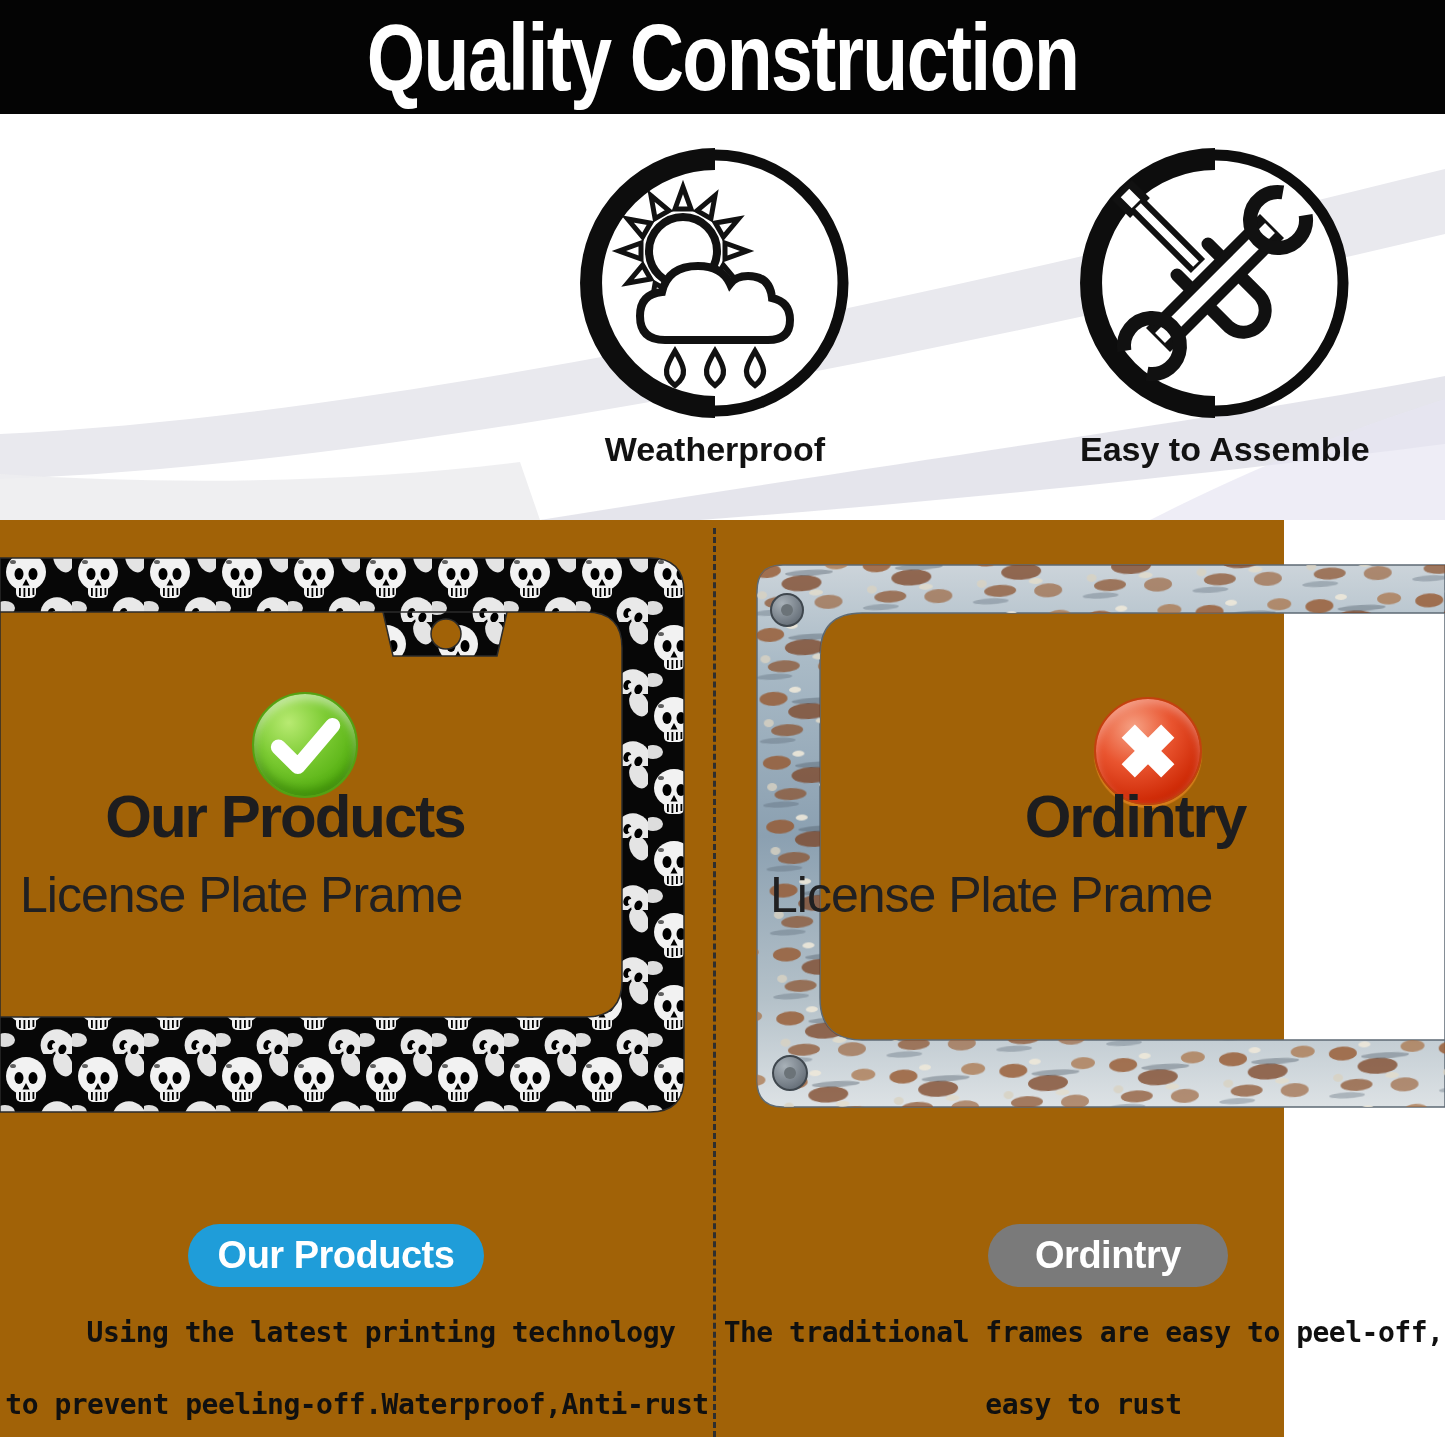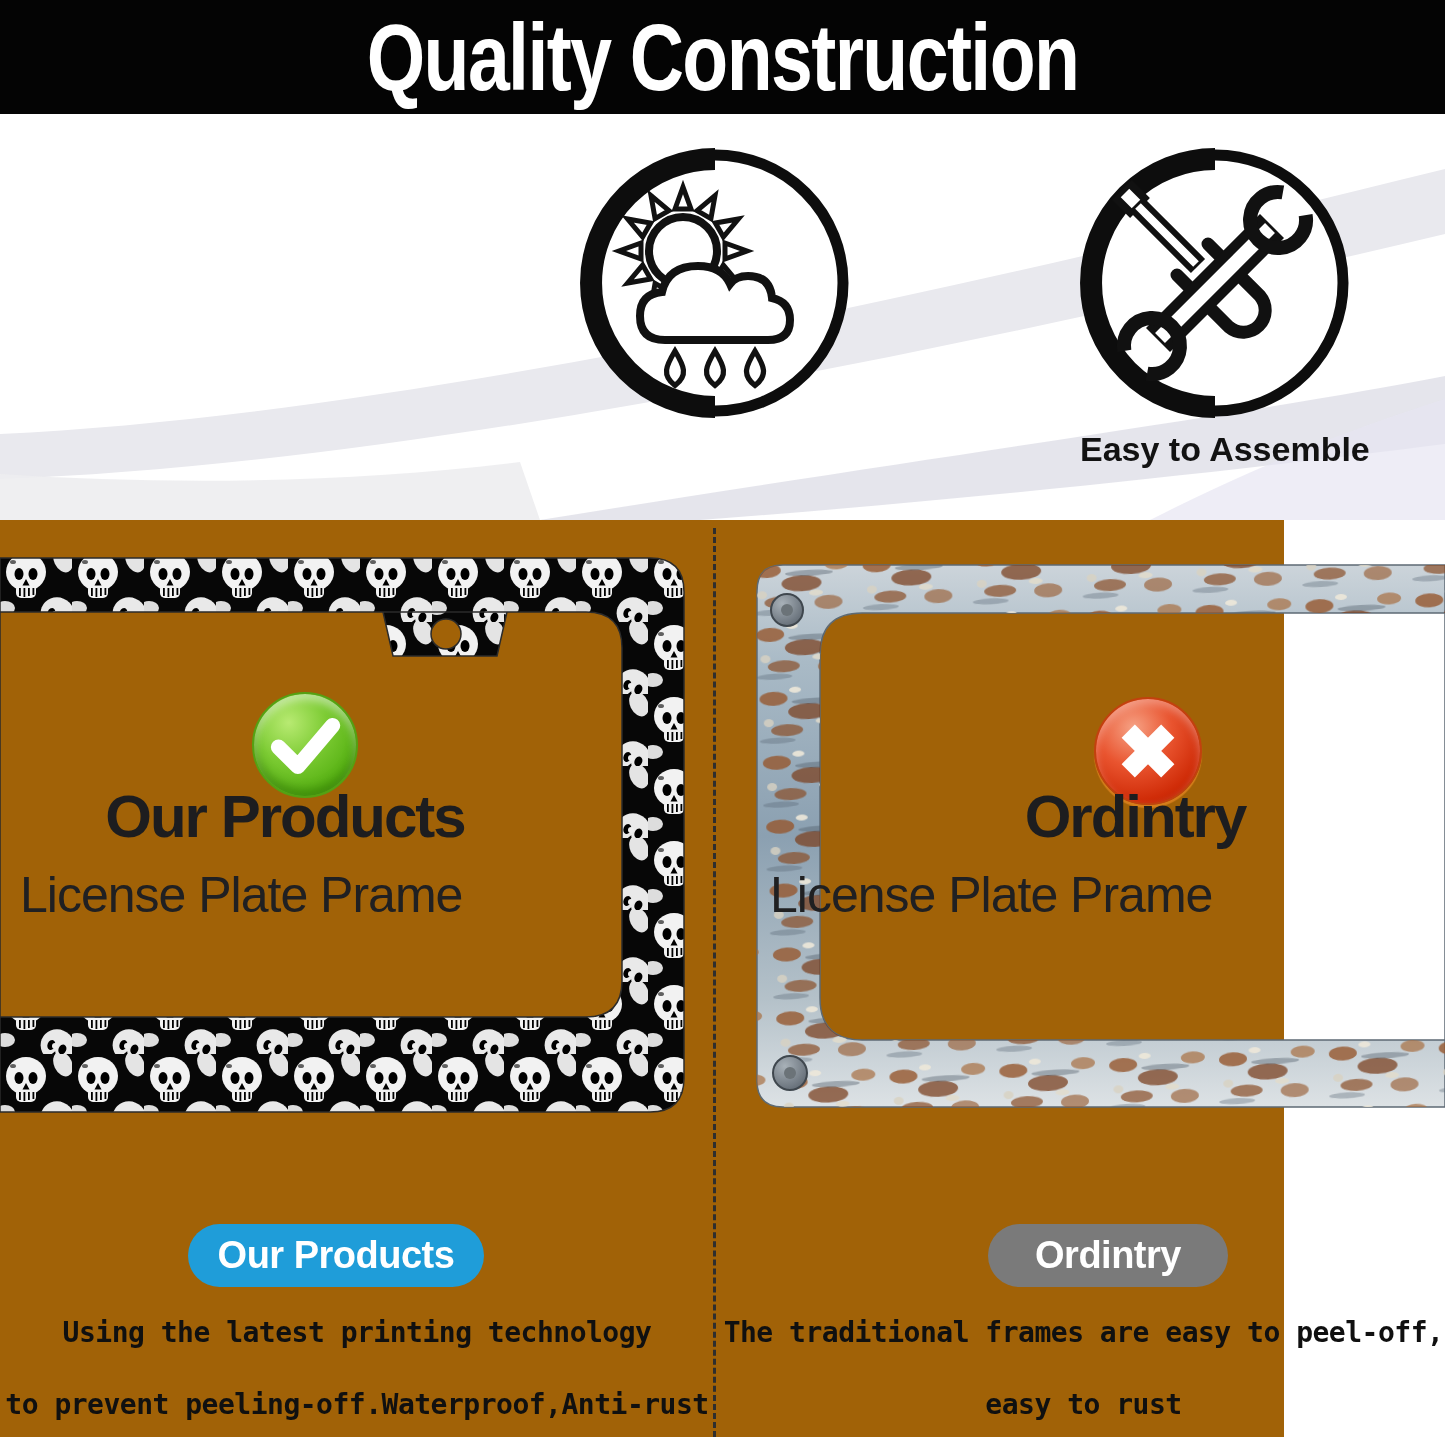--- a/index.html
+++ b/index.html
@@ -38,21 +38,21 @@
   .h-left{left:20px;width:530px;top:262px;}
   .s-left{left:20px;width:530px;top:346px;}
   .h-right{left:770px;width:730px;top:262px;}
   .s-right{left:770px;width:730px;top:346px;}
   .pill{position:absolute;top:704px;height:63px;border-radius:32px;text-align:center;
         line-height:63px;color:#ffffff;font-size:38px;font-weight:bold;letter-spacing:-.5px;}
   .pill-blue{left:188px;width:296px;background:#1f9dd9;}
   .pill-gray{left:988px;width:240px;background:#7a7a7a;}
   .para{position:absolute;text-align:center;font-family:"DejaVu Sans Mono",monospace;
         font-weight:bold;font-size:28px;color:#101010;letter-spacing:-.5px;white-space:nowrap;}
-  .pl1{left:0;width:714px;top:796px;}
+  .pl1{left:0;width:714px;top:796px;padding-left:24px;}
   .pl2{left:0;width:714px;top:868px;}
   .pr1{left:722px;width:723px;top:796px;}
   .pr2{left:722px;width:723px;top:868px;}
 </style>
 </head>
 <body>
 
 <div class="canvas">
 
   <div class="header">
@@ -90,20 +90,21 @@
           <circle cx="0" cy="0" r="34" fill="#ffffff" stroke="#111111" stroke-width="8"></circle>
         </g>
         <path d="M85,192 Q60,192 60,168 Q60,146 82,144 Q88,118 118,118 Q142,118 150,136
                  Q156,128 168,128 Q190,128 192,150 Q210,154 210,172 Q210,192 188,192 Z" fill="#ffffff" stroke="#111111" stroke-width="8"></path>
         <g fill="#ffffff" stroke="#111111" stroke-width="3.5">
           <path transform="translate(95,224)  scale(1.5)" d="M0,-14 C6,-4 9,2 0,9 C-9,2 -6,-4 0,-14 Z"></path>
           <path transform="translate(135,224) scale(1.5)" d="M0,-14 C6,-4 9,2 0,9 C-9,2 -6,-4 0,-14 Z"></path>
           <path transform="translate(175,224) scale(1.5)" d="M0,-14 C6,-4 9,2 0,9 C-9,2 -6,-4 0,-14 Z"></path>
         </g>
       </svg>
+      <div class="flabel">Weatherproof</div>
     </div>
 
     <div class="feature f3">
       <svg class="ring" width="270" height="270" viewBox="0 0 270 270">
         <circle cx="135" cy="135" r="128" fill="#ffffff" stroke="#0d0d0d" stroke-width="11"></circle>
         <path d="M135,11 A124,124 0 0 0 135,259" fill="none" stroke="#0d0d0d" stroke-width="22"></path>
 
         <line x1="42" y1="42" x2="60" y2="60" stroke="#111111" stroke-width="28"></line>
         <line x1="45" y1="45" x2="57" y2="57" stroke="#ffffff" stroke-width="12"></line>
         <line x1="56" y1="56" x2="118" y2="118" stroke="#111111" stroke-width="20"></line>

